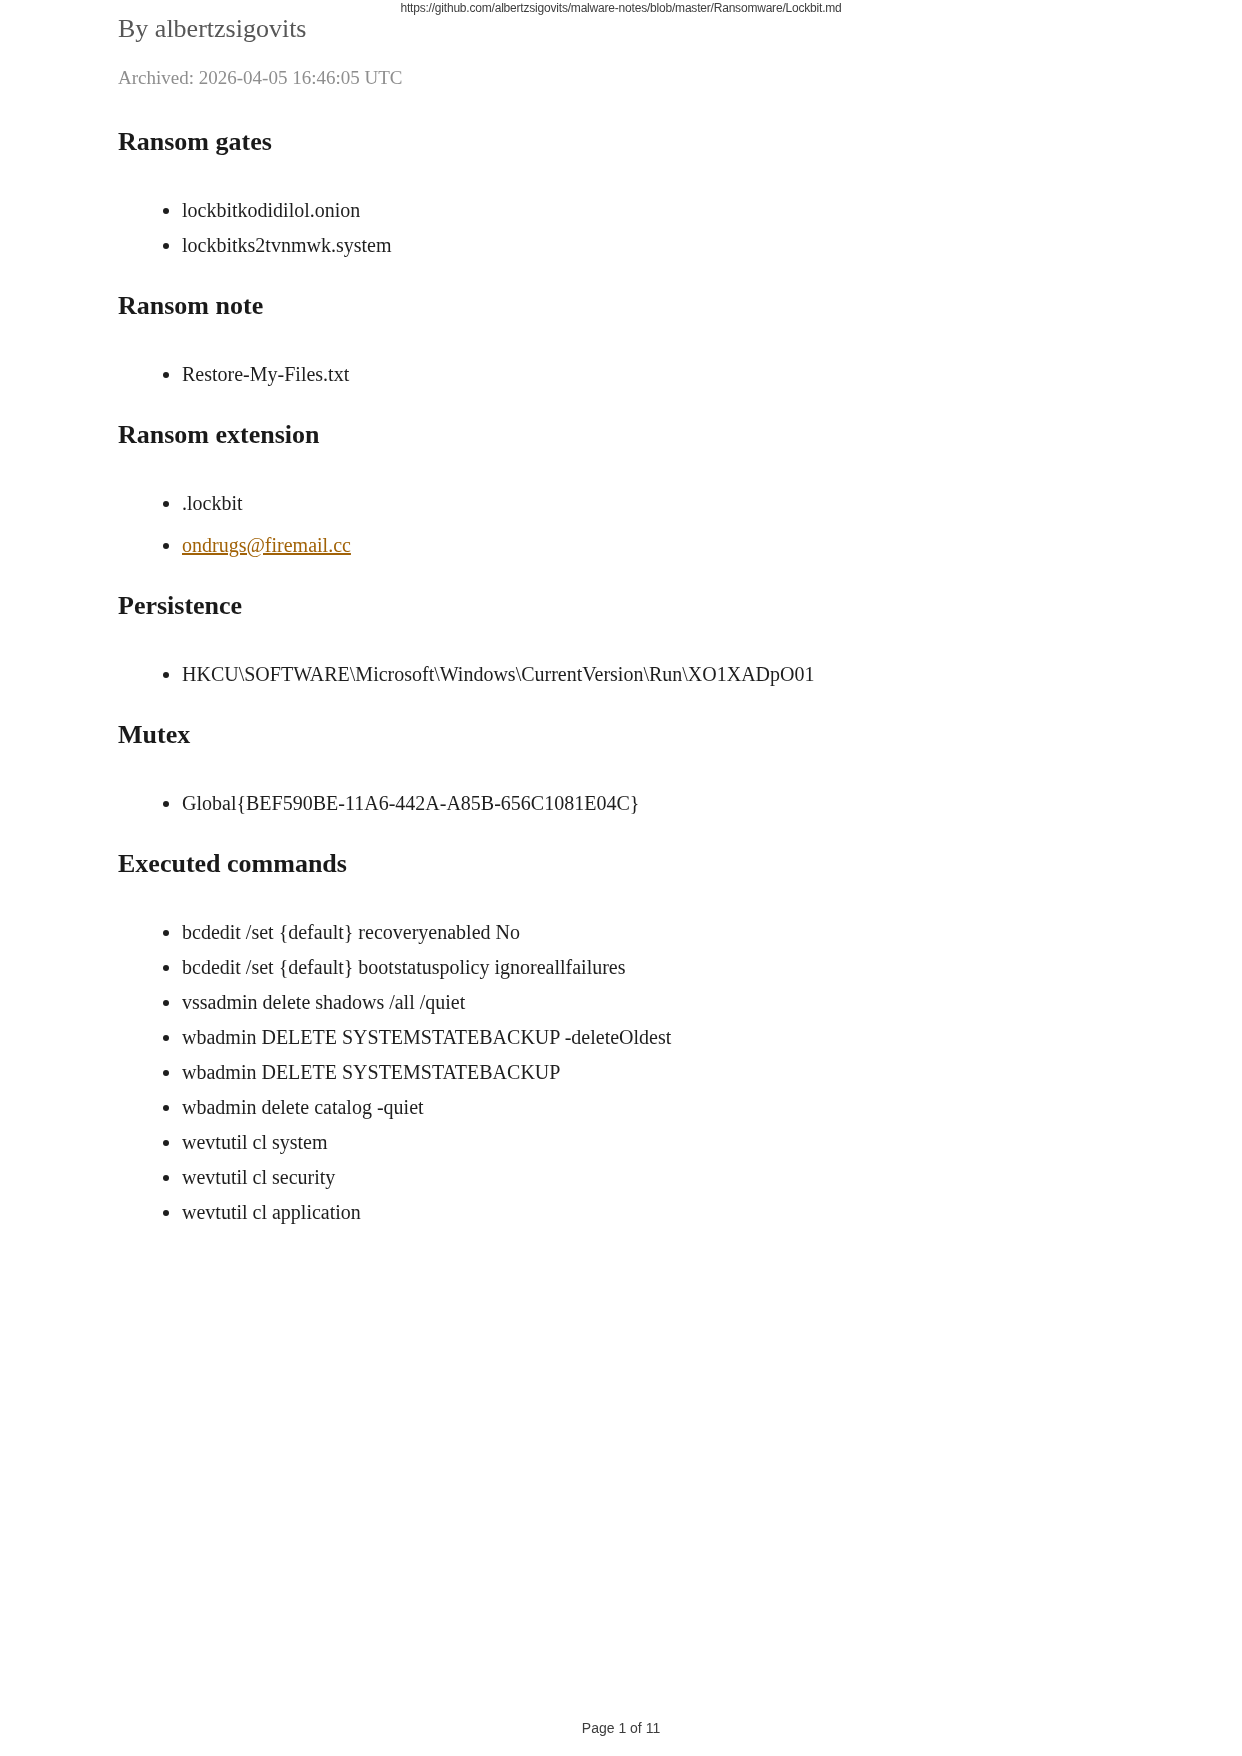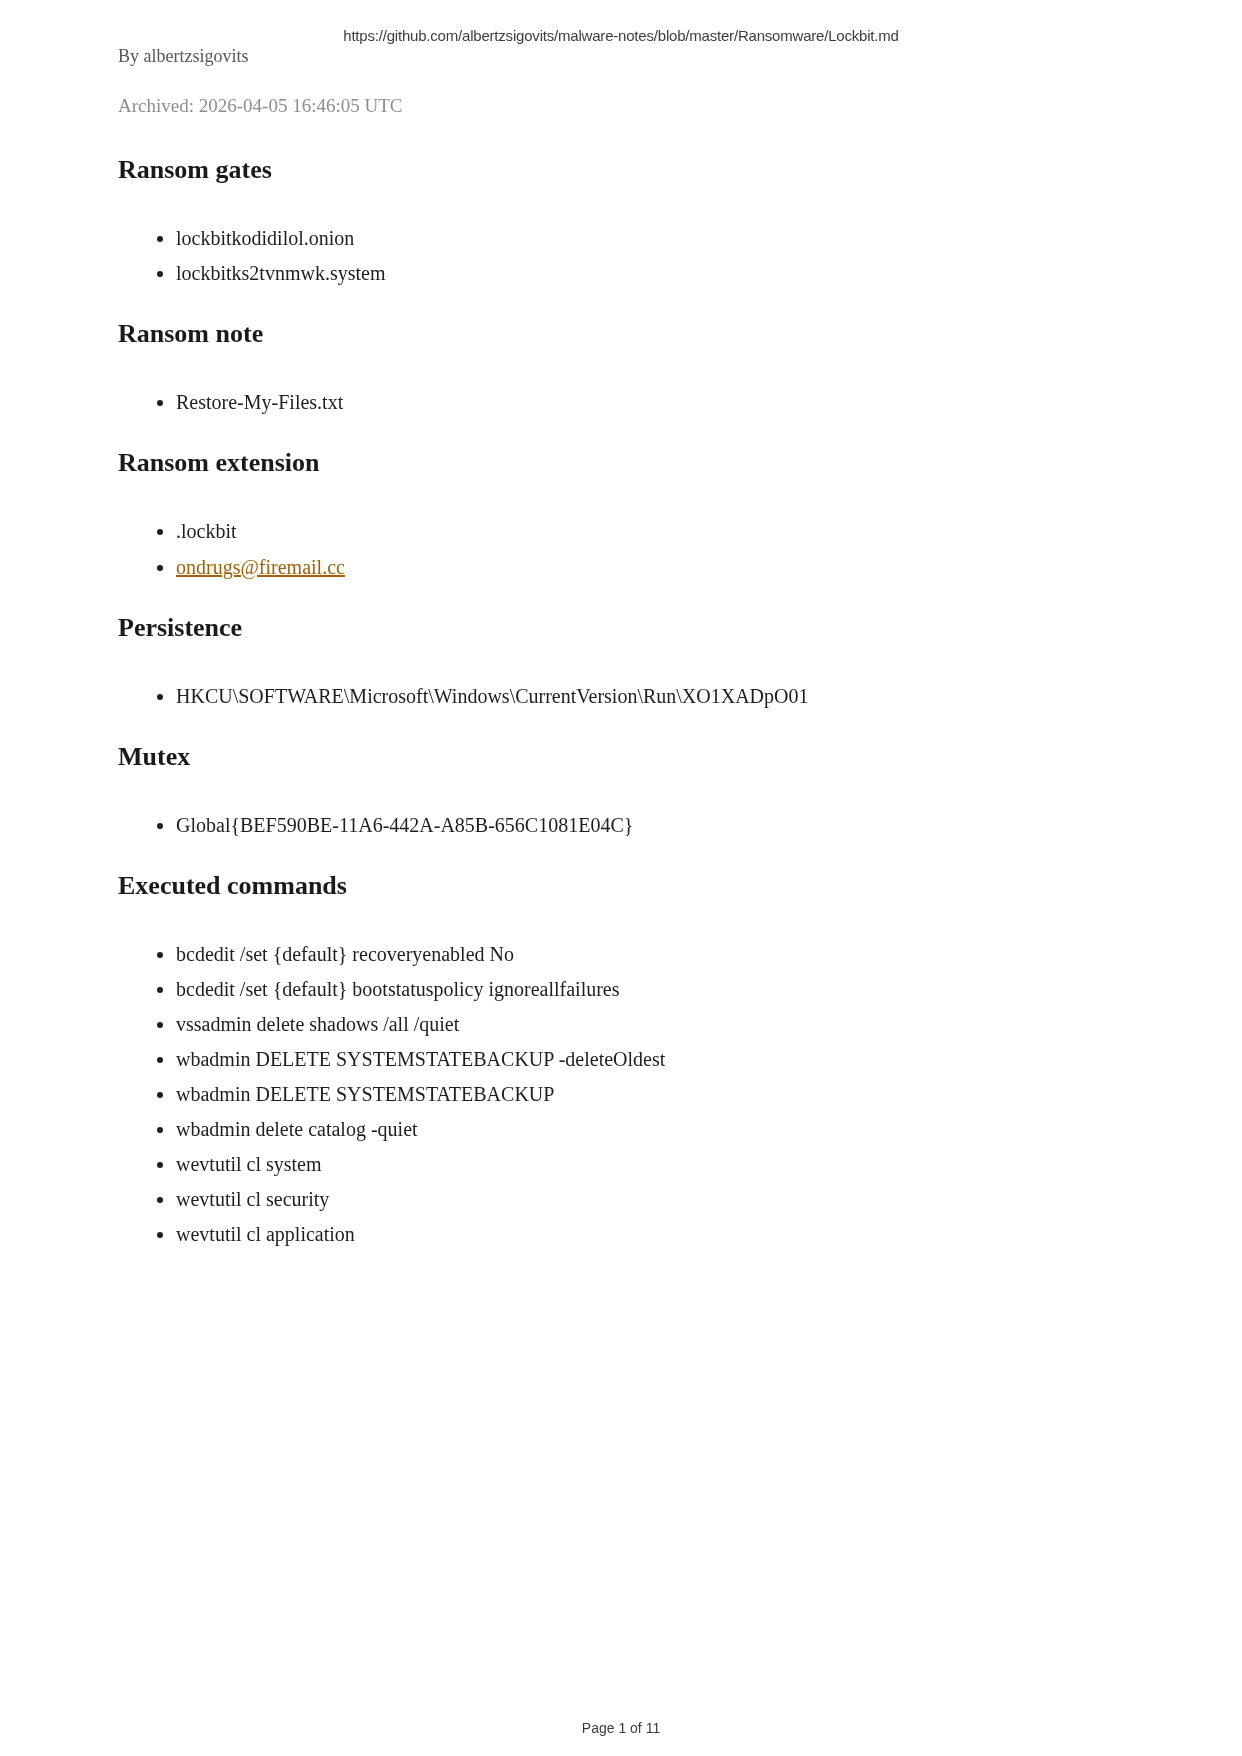--- a/index.html
+++ b/index.html
@@ -10,62 +10,61 @@
   .page {
     position: relative;
     width: 1242px;
     height: 1756px;
     background: #ffffff;
     overflow: hidden;
     font-family: "Liberation Serif", "DejaVu Serif", serif;
     color: #1e1e1e;
   }
   .url-header {
-    padding-top: 28px;
     text-align: center;
     font-family: "Liberation Sans", "DejaVu Sans", sans-serif;
-    font-size: 15px;
+    font-size: 12px;
     line-height: 16px;
     letter-spacing: -0.2px;
     color: #3d3d3d;
   }
   .content {
     margin: 0 118px;
   }
   .doc-title {
     font-weight: 700;
     font-size: 33px;
     line-height: 52px;
     color: #1a1a1a;
     margin: 149px 0 48px 0;
   }
   .doc-title .title-line {
     display: block;
   }
   .byline {
-    font-size: 18px;
+    font-size: 26px;
     line-height: 25px;
     color: #575757;
     margin: 0;
   }
   .archived {
     font-size: 19px;
     line-height: 23px;
     color: #8e8e8e;
     margin: 25px 0 37px 0;
   }
   .section-heading {
     font-weight: 700;
     font-size: 26px;
     line-height: 31px;
     color: #1a1a1a;
     margin: 30px 0 38px 0;
   }
   ul.item-list {
-    margin: 6px;
+    margin: 12px;
     padding: 0 0 0 52px;
     list-style: disc;
   }
   ul.item-list li {
     font-size: 20px;
     line-height: 30px;
     color: #1e1e1e;
     margin: 0;
   }
   ul.item-list li + li {

